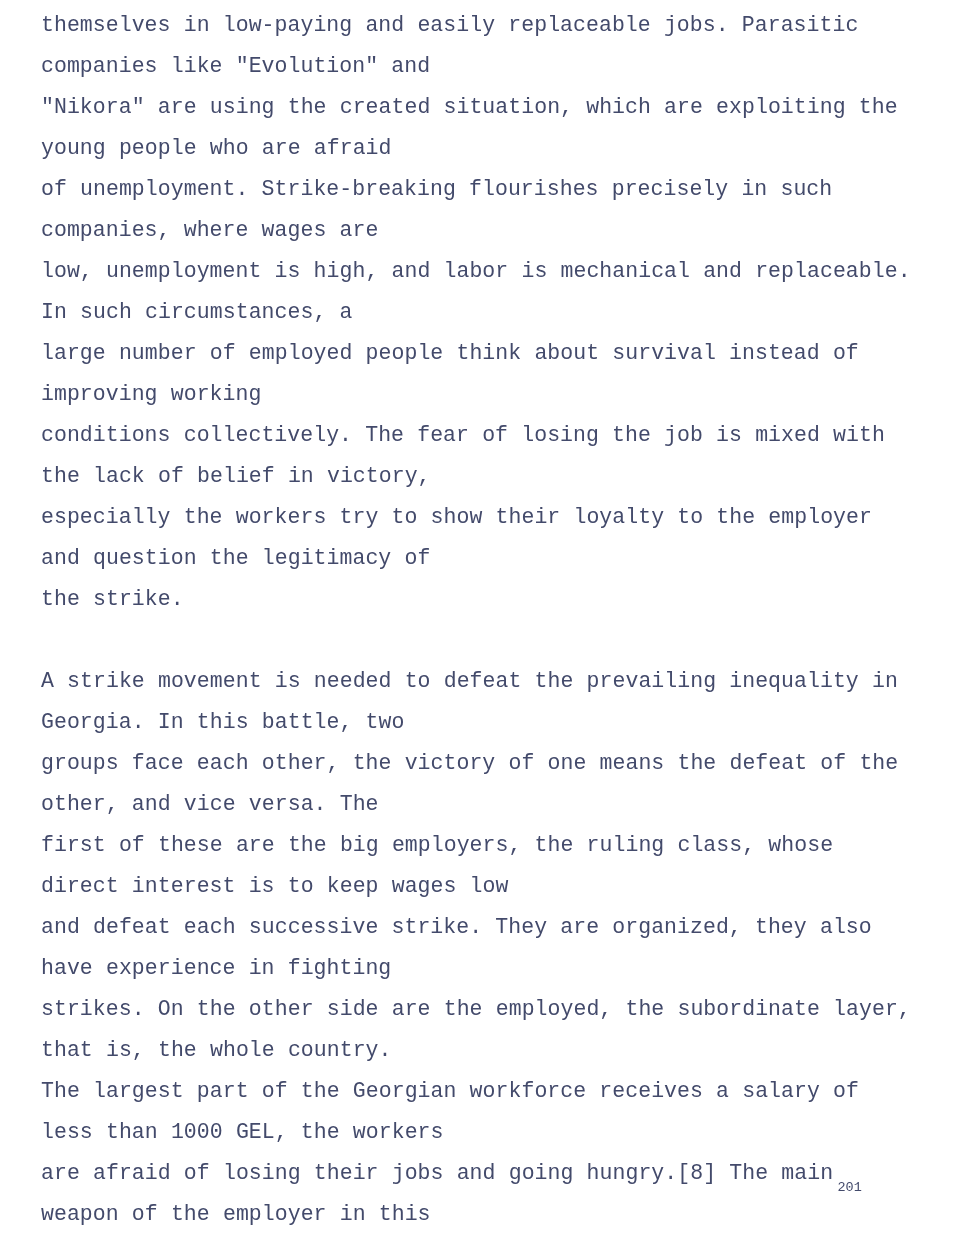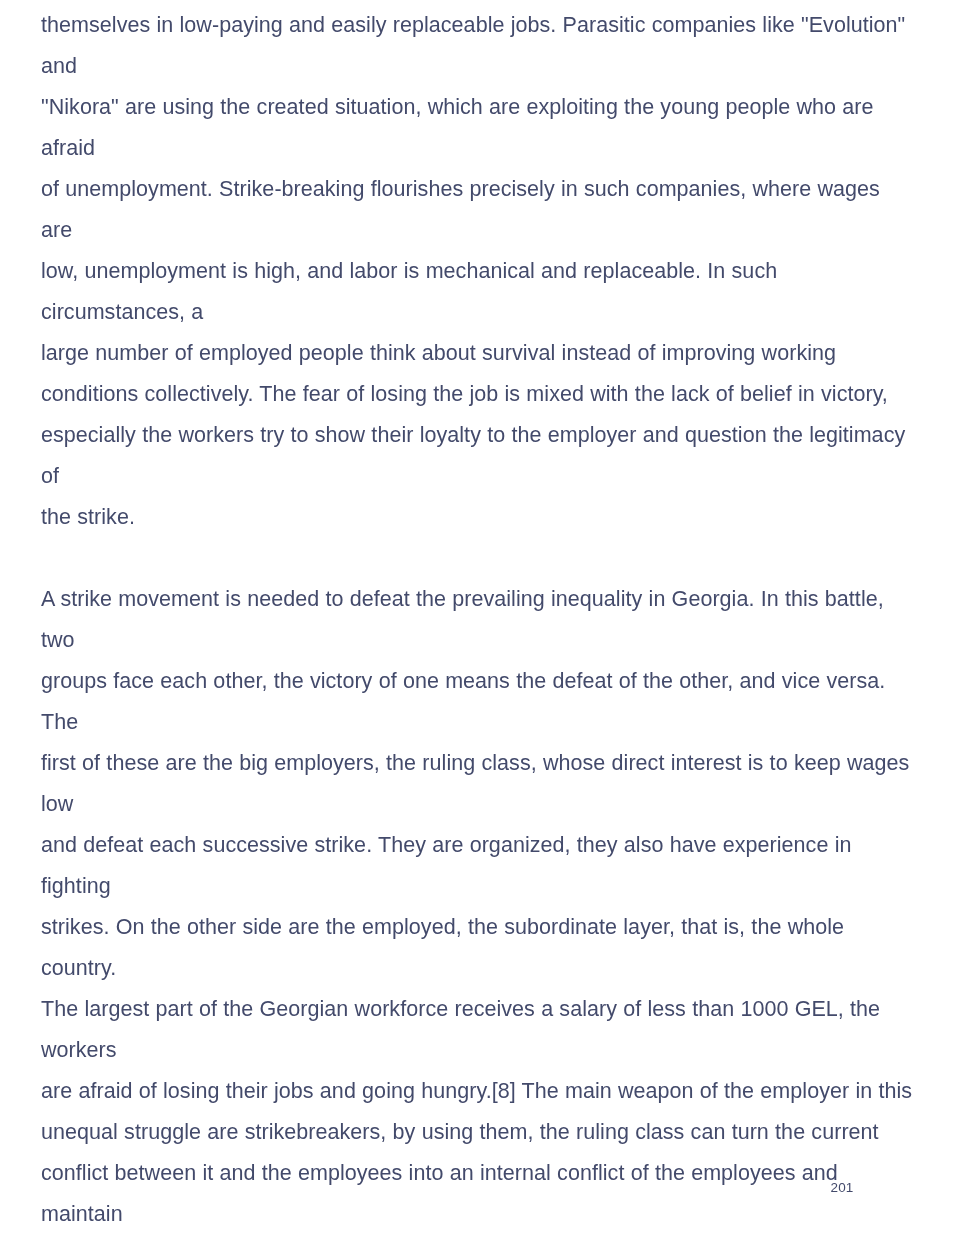--- a/index.html
+++ b/index.html
@@ -17,20 +17,21 @@
     -webkit-font-smoothing: antialiased;
   }
 
   #page {
     position: absolute;
     left: 0;
     top: 0;
     width: 956px;
     height: 1238px;
     background: #ffffff;
+    font-family: Liberation Mono, monospace;
   }
 
   #text-column {
     position: absolute;
     left: 41px;
     top: 0px;
     width: 872px;
   }
 
   .para {
@@ -49,21 +50,21 @@
     margin-top: 41px;
   }
 
   #para-1 { margin-top: 5px; }
 
   #page-number {
     position: absolute;
     left: 822px;
     top: 1180px;
     width: 40px;
-    text-align: center;
+    text-align: right;
     color: #434a6b;
     font-size: 13.5px;
     line-height: 16px;
     letter-spacing: 0.1px;
   }
 </style>
 </head>
 <body>
 
 <div id="page">

